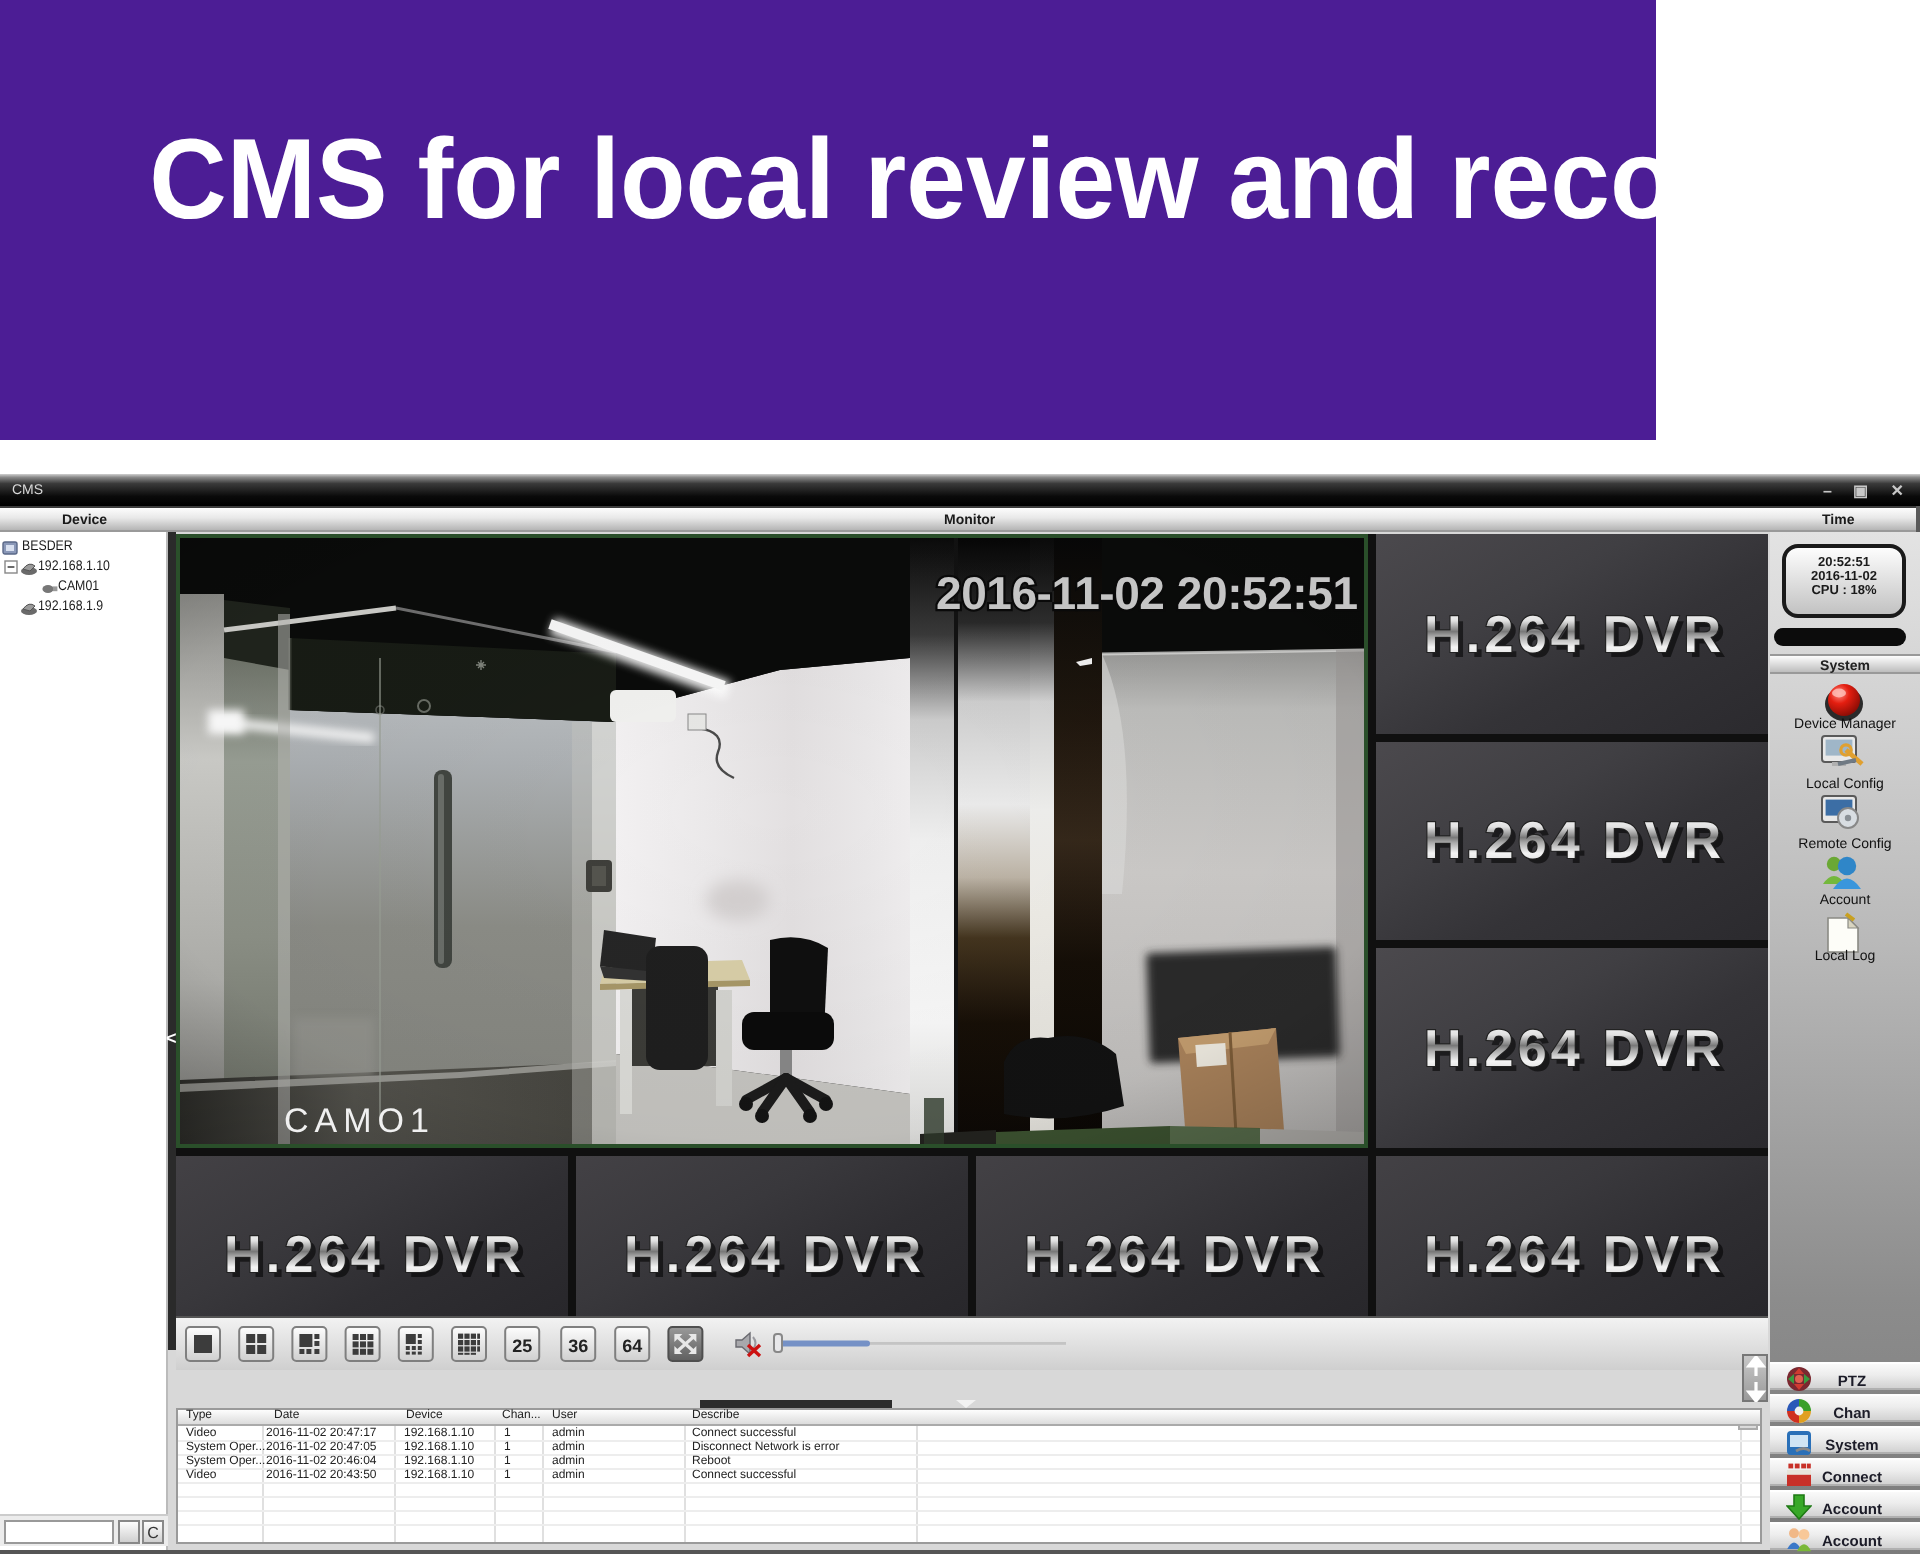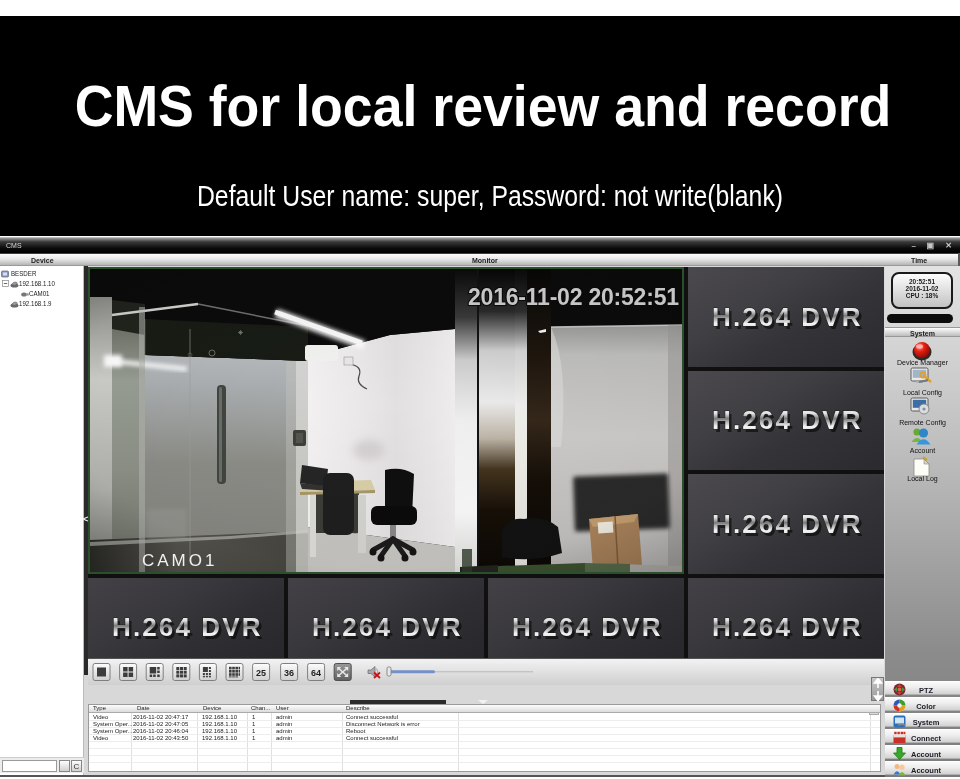--- a/index.html
+++ b/index.html
@@ -1,21 +1,21 @@
 <!DOCTYPE html>
 <html><head>
 <meta charset="utf-8">
 <style>
 * { margin:0; padding:0; box-sizing:border-box; }
 html,body { width:960px; height:779px; overflow:hidden; background:#fff;
   font-family:"Liberation Sans", sans-serif; }
 #page { position:relative; width:960px; height:779px; }
 
 
-.hero { position:absolute; left:0; top:16px; width:960px; height:220px; background:#000000; }
+.hero { position:absolute; left:0; top:0; width:828px; height:220px; background:#4c1d95; }
 .title { position:absolute; left:0; top:57px; width:960px; height:90px;
   color:#fff; font-size:57px; font-weight:700; white-space:nowrap; }
 .title span { position:absolute; left:483px; top:0; display:inline-block;
   transform:scaleX(0.941) translateX(-50%); transform-origin:0 0; }
 .sub { position:absolute; left:0; top:163px; width:960px; height:40px;
   color:#fff; font-size:30px; white-space:nowrap; }
 .sub span { position:absolute; left:490px; top:0; display:inline-block;
   transform:scaleX(0.825) translateX(-50%); transform-origin:0 0; }
 
 
@@ -96,23 +96,20 @@
         <stop offset="0.72" stop-color="#f4f4f4"></stop>
           <stop offset="1" stop-color="#cccccc"></stop>
       </linearGradient>
     </defs>
   </svg>
 
   <div class="hero">
     <div class="title">
         <span>CMS for local review and record</span>
       </div>
-    <div class="sub">
-        <span>Default User name: super, Password: not write(blank)</span>
-      </div>
   </div>
 
   <div class="win">
     <div class="tbar">
       <div class="t">CMS</div>
       <div class="tbtn" style="right:44px;">–</div>
       <div class="tbtn" style="right:26px;">▣</div>
       <div class="tbtn" style="right:8px;">✕</div>
     </div>
     <div class="hdr">
@@ -667,21 +664,21 @@
       </div>
     <div class="rbtn" style="top:460px;">
       <svg class="ric" width="13" height="13" viewBox="0 0 13 13">
           <circle cx="6.5" cy="6.5" r="6" fill="#e8e8e8"></circle>
           <path d="M6.5,6.5 L6.5,0.5 A6,6 0 0 1 12.5,6.5 Z" fill="#3aa02a"></path>
           <path d="M6.5,6.5 L12.5,6.5 A6,6 0 0 1 6.5,12.5 Z" fill="#e0a020"></path>
           <path d="M6.5,6.5 L6.5,12.5 A6,6 0 0 1 0.5,6.5 Z" fill="#d03020"></path>
           <path d="M6.5,6.5 L0.5,6.5 A6,6 0 0 1 6.5,0.5 Z" fill="#2a58b8"></path>
           <circle cx="6.5" cy="6.5" r="2.2" fill="#f0f0f0"></circle>
         </svg>
-      <span class="lab">Color</span>
+      <span class="lab">Chan</span>
       </div>
     <div class="rbtn" style="top:476px;">
       <svg class="ric" width="13" height="13" viewBox="0 0 13 13">
           <rect x="0.5" y="0.5" width="12" height="12" rx="2" fill="#2a70b8"></rect>
           <rect x="2" y="2.5" width="9" height="6" fill="#cfe4f4"></rect>
           <path d="M5,10.5 q4,-2.5 7,0" stroke="#888" stroke-width="1.4" fill="none"></path>
         </svg>
       <span class="lab">System</span>
       </div>
     <div class="rbtn" style="top:492px;">

